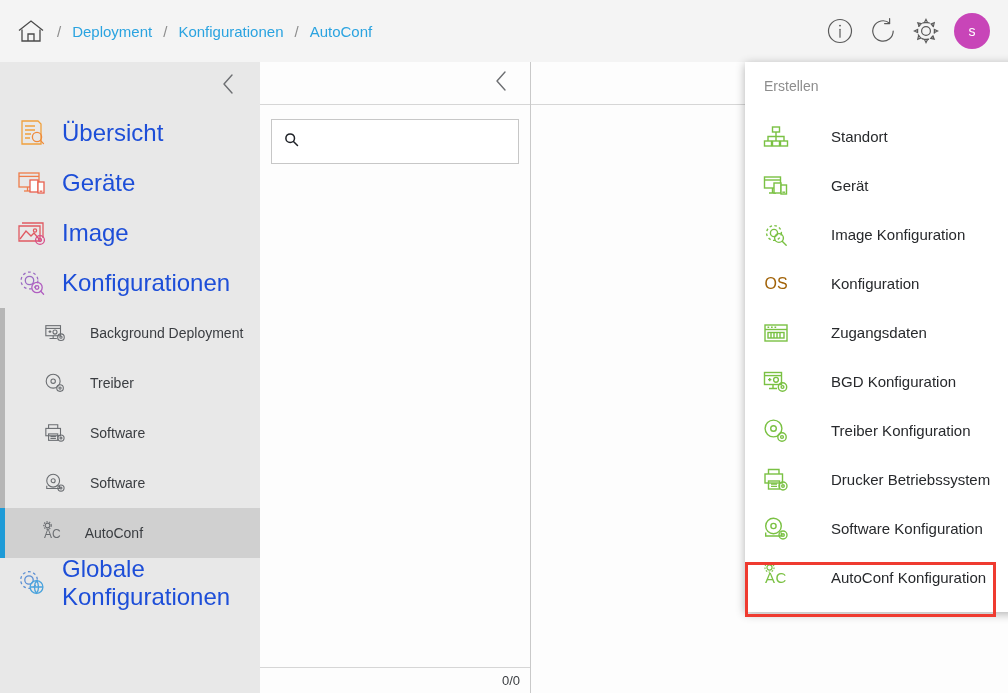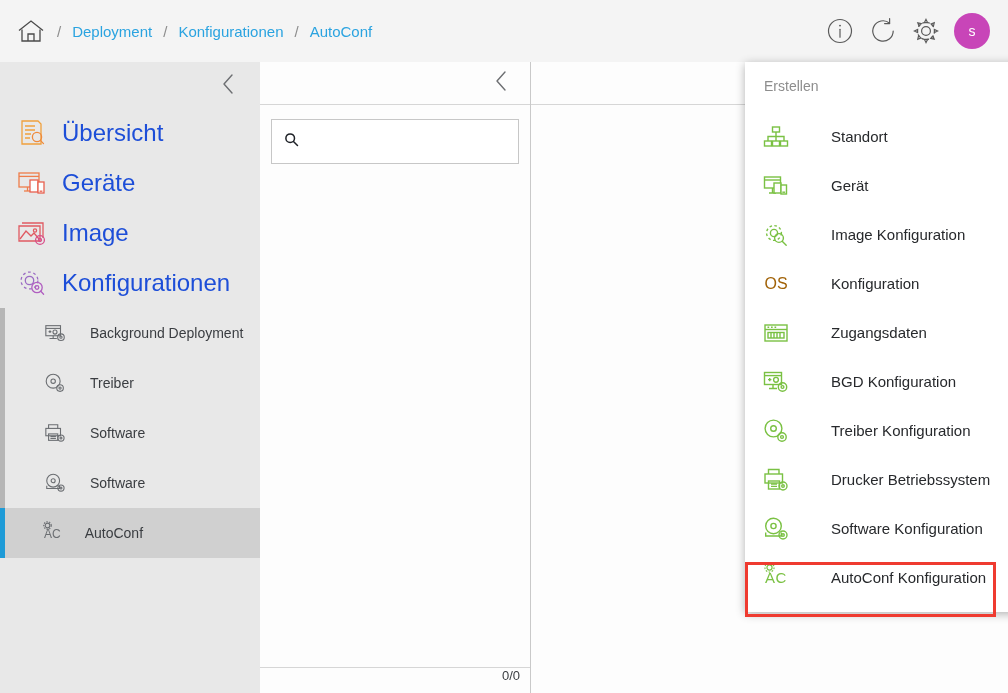--- a/index.html
+++ b/index.html
@@ -88,21 +88,21 @@
     display: flex; align-items: center; padding: 0 12px; gap: 8px;
   }
   .searchbox input {
     border: none; outline: none; background: transparent;
     font-family: "Liberation Sans", sans-serif; font-size: 14px;
     color: #333; width: 100%;
   }
   .list-footer {
     position: absolute; left: 0; bottom: 0; width: 270px; height: 26px;
     border-top: 1px solid #d6d6d6;
-    display: flex; justify-content: flex-end;
+    display: flex; align-items: center; justify-content: flex-end;
     padding-right: 10px;
     font-size: 13px; color: #3a3d41;
   }
 
   
   .detail {
     position: absolute; left: 531px; top: 62px; width: 477px; height: 631px;
     background: #fdfdfd;
   }
   .detail-head { height: 43px; border-bottom: 1px solid #d6d6d6; }
@@ -334,20 +334,31 @@
                 <svg width="9" height="9" viewBox="0 0 10 10" fill="none" stroke="#6b6e72" stroke-width="1.2">
                   <circle cx="5" cy="5" r="2.6"></circle>
                   <circle cx="5" cy="5" r="4.2" stroke-dasharray="1.6 1.4"></circle>
                 </svg>
               </span>AC</span>
           </span>
           <span class="label">AutoConf</span>
         </div>
       </div>
 
+      <div class="nav-item">
+        <span>
+          <svg class="nav-icon" viewBox="0 0 32 32" fill="none" stroke="#5b8fd4" stroke-width="1.3">
+            <circle cx="13" cy="13" r="4.2"></circle>
+            <circle cx="13" cy="13" r="8.3" stroke-dasharray="2.8 2.6"></circle>
+            <circle cx="20.5" cy="20" r="6.4" stroke="#4aa3dd"></circle>
+            <path d="M14.1 20 H26.9 M20.5 13.6 C23.2 16.5 23.2 23.5 20.5 26.4 C17.8 23.5 17.8 16.5 20.5 13.6" stroke="#4aa3dd"></path>
+          </svg>
+        </span>
+        <span class="label">Globale Konfigurationen</span>
+      </div>
 
     </div>
   </div>
 
   <div class="list-panel">
     <div class="panel-head">
       <span>
         <svg width="18" height="24" viewBox="0 0 18 24" fill="none" stroke="#6c6e71" stroke-width="1.4" stroke-linecap="round" stroke-linejoin="round">
           <path d="M13 3 L5 12 L13 21"></path>
         </svg>

